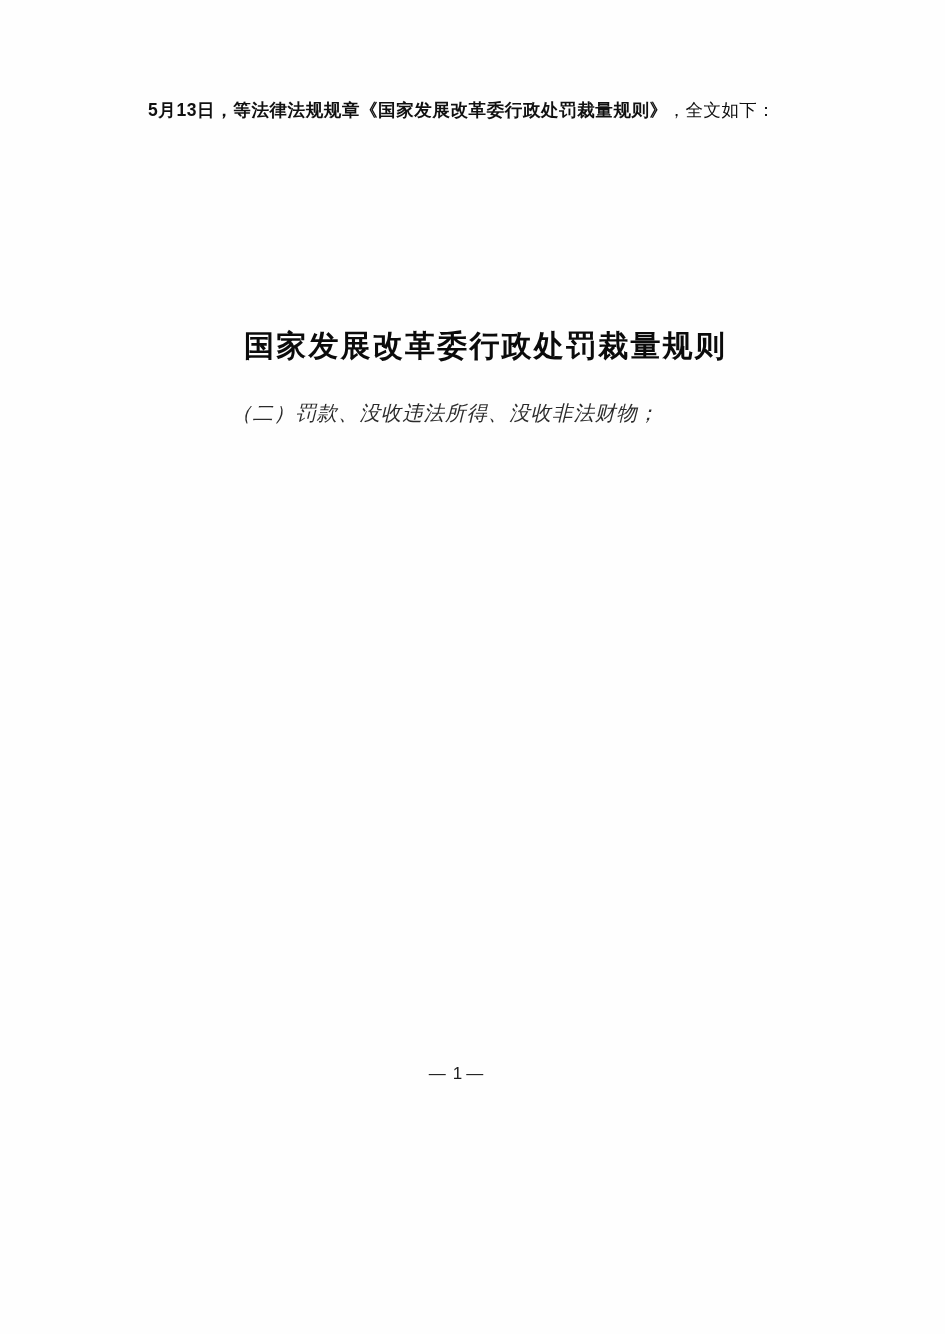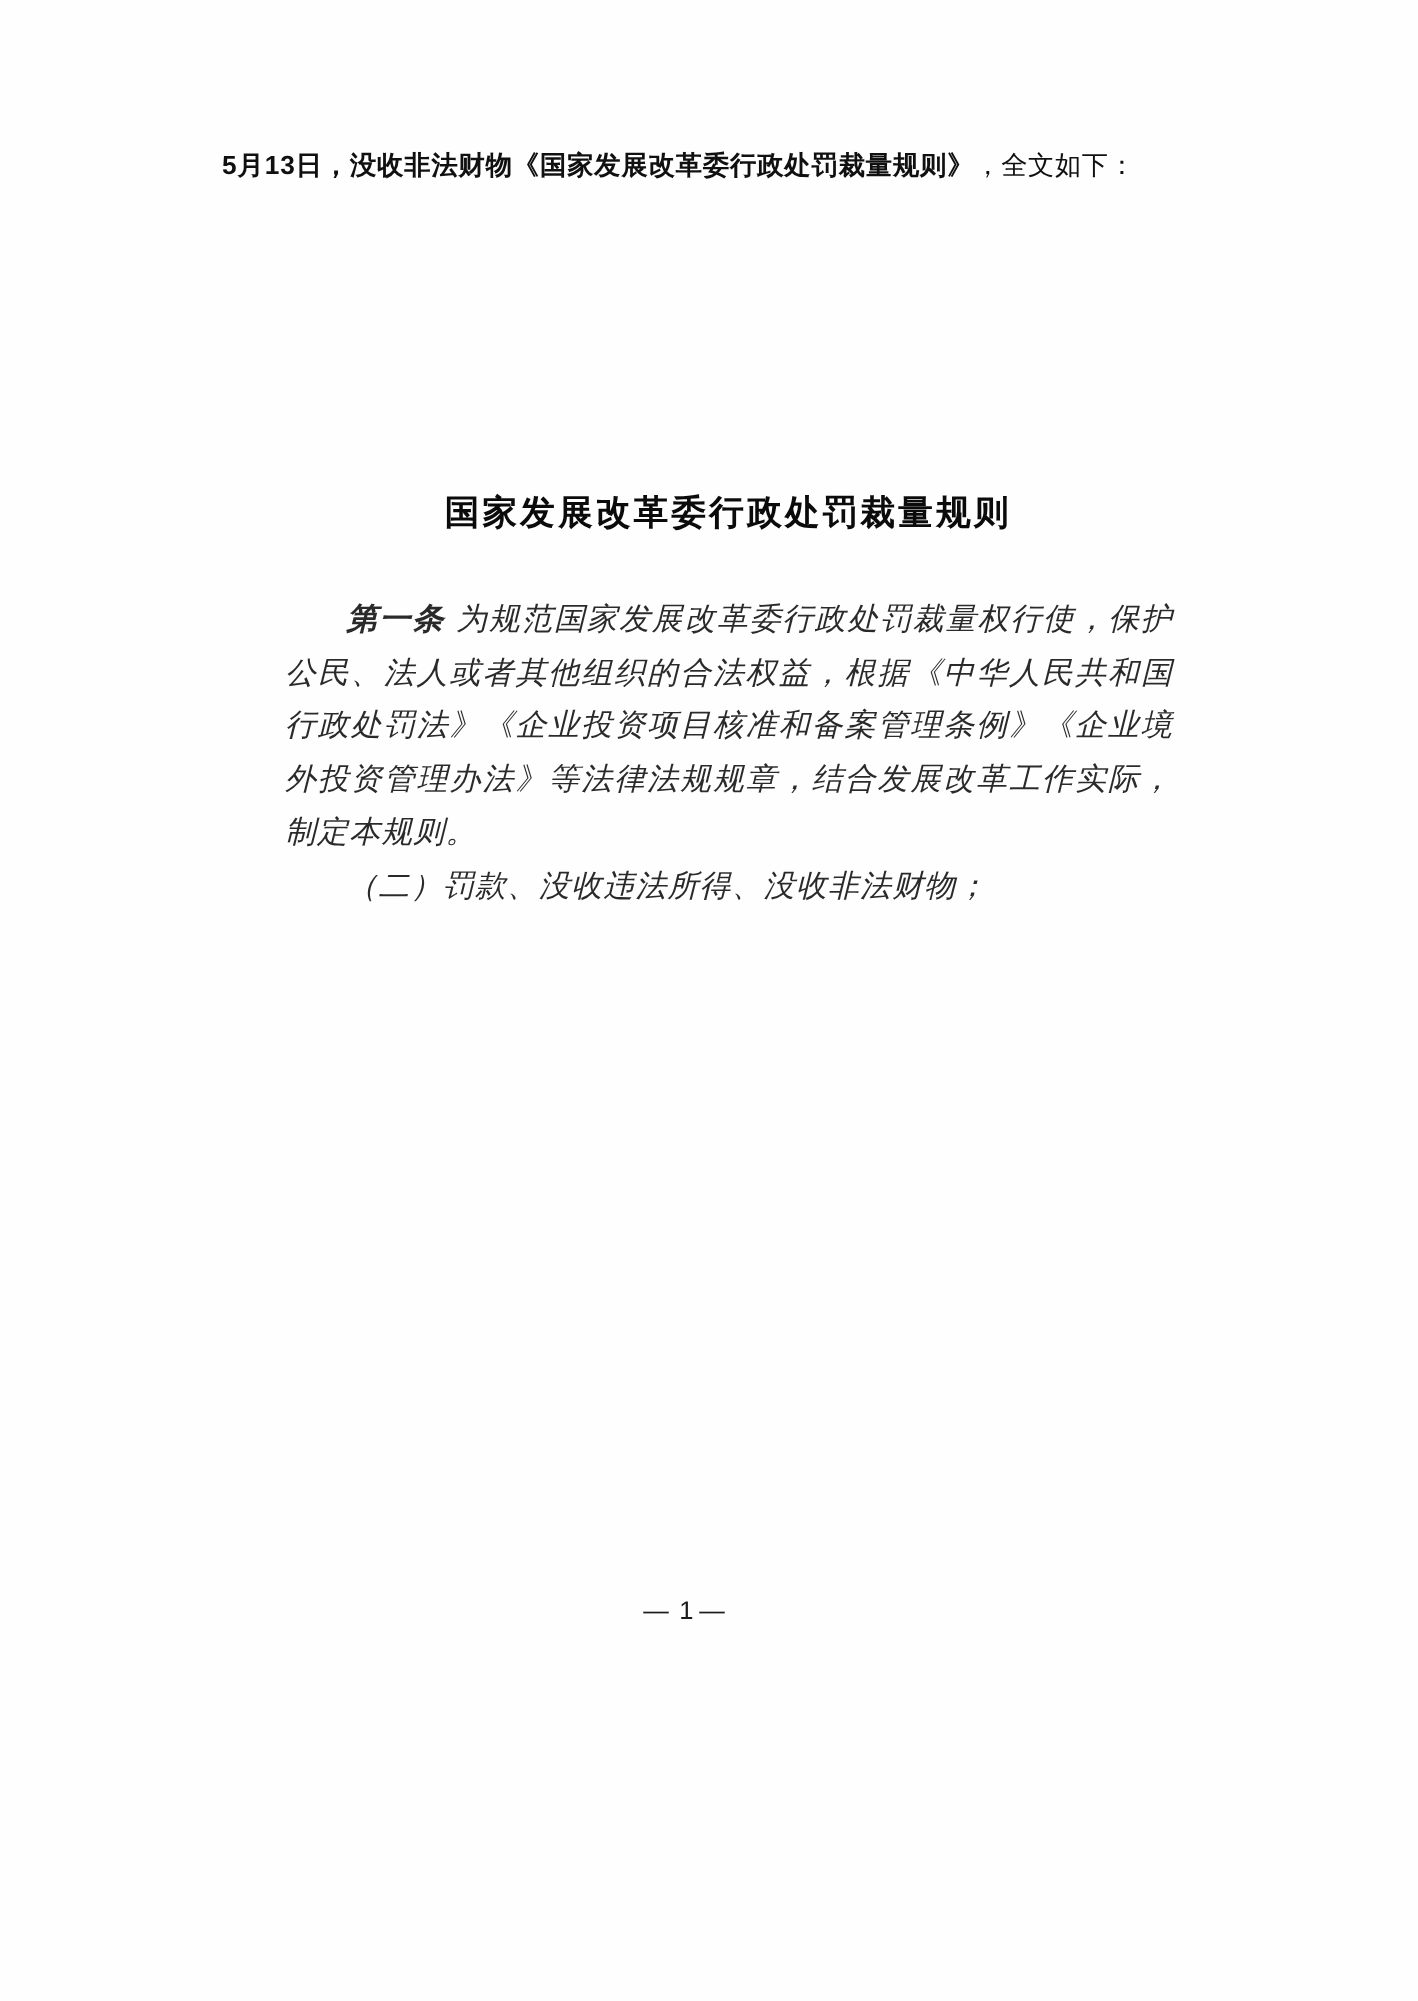--- a/index.html
+++ b/index.html
@@ -43,21 +43,21 @@
   }
 
   
   .doc-title {
     position: absolute;
     left: 0;
     right: 0;
     top: 326px;
     text-align: center;
     font-family: "Liberation Serif", "DejaVu Serif", serif;
-    font-size: 23px;
+    font-size: 30px;
     font-weight: 700;
     letter-spacing: 2.2px;
     color: #0b0b0b;
     padding-left: 26px;
   }
 
   
   .body-block {
     position: absolute;
     left: 190px;
@@ -104,30 +104,27 @@
     color: #1b1b1b;
   }
   .page-number .num { letter-spacing: 0; padding: 0 4px; }
 </style>
 </head>
 <body>
 
 <div class="page">
 
   <div class="lead">
-    <span>5月13日，没收非法财物《国家发展改革委行政处罚裁量规则》</span><span class="tail">，全文如下：</span>
+    <span>5月13日，等法律法规规章《国家发展改革委行政处罚裁量规则》</span><span class="tail">，全文如下：</span>
   </div>
 
   <div class="doc-title">国家发展改革委行政处罚裁量规则</div>
 
   <div class="body-block">
 
-    <p class="para indent">
-      <span class="marker">第一条</span><span>为规范国家发展改革委行政处罚裁量权行使，保护公民、法人或者其他组织的合法权益，根据《中华人民共和国行政处罚法》《企业投资项目核准和备案管理条例》《企业境外投资管理办法》等法律法规规章，结合发展改革工作实际，制定本规则。</span>
-    </p>
 
 
 
 
 
 
     <p class="para indent">（二）罚款、没收违法所得、没收非法财物；</p>
 
   </div>
 

